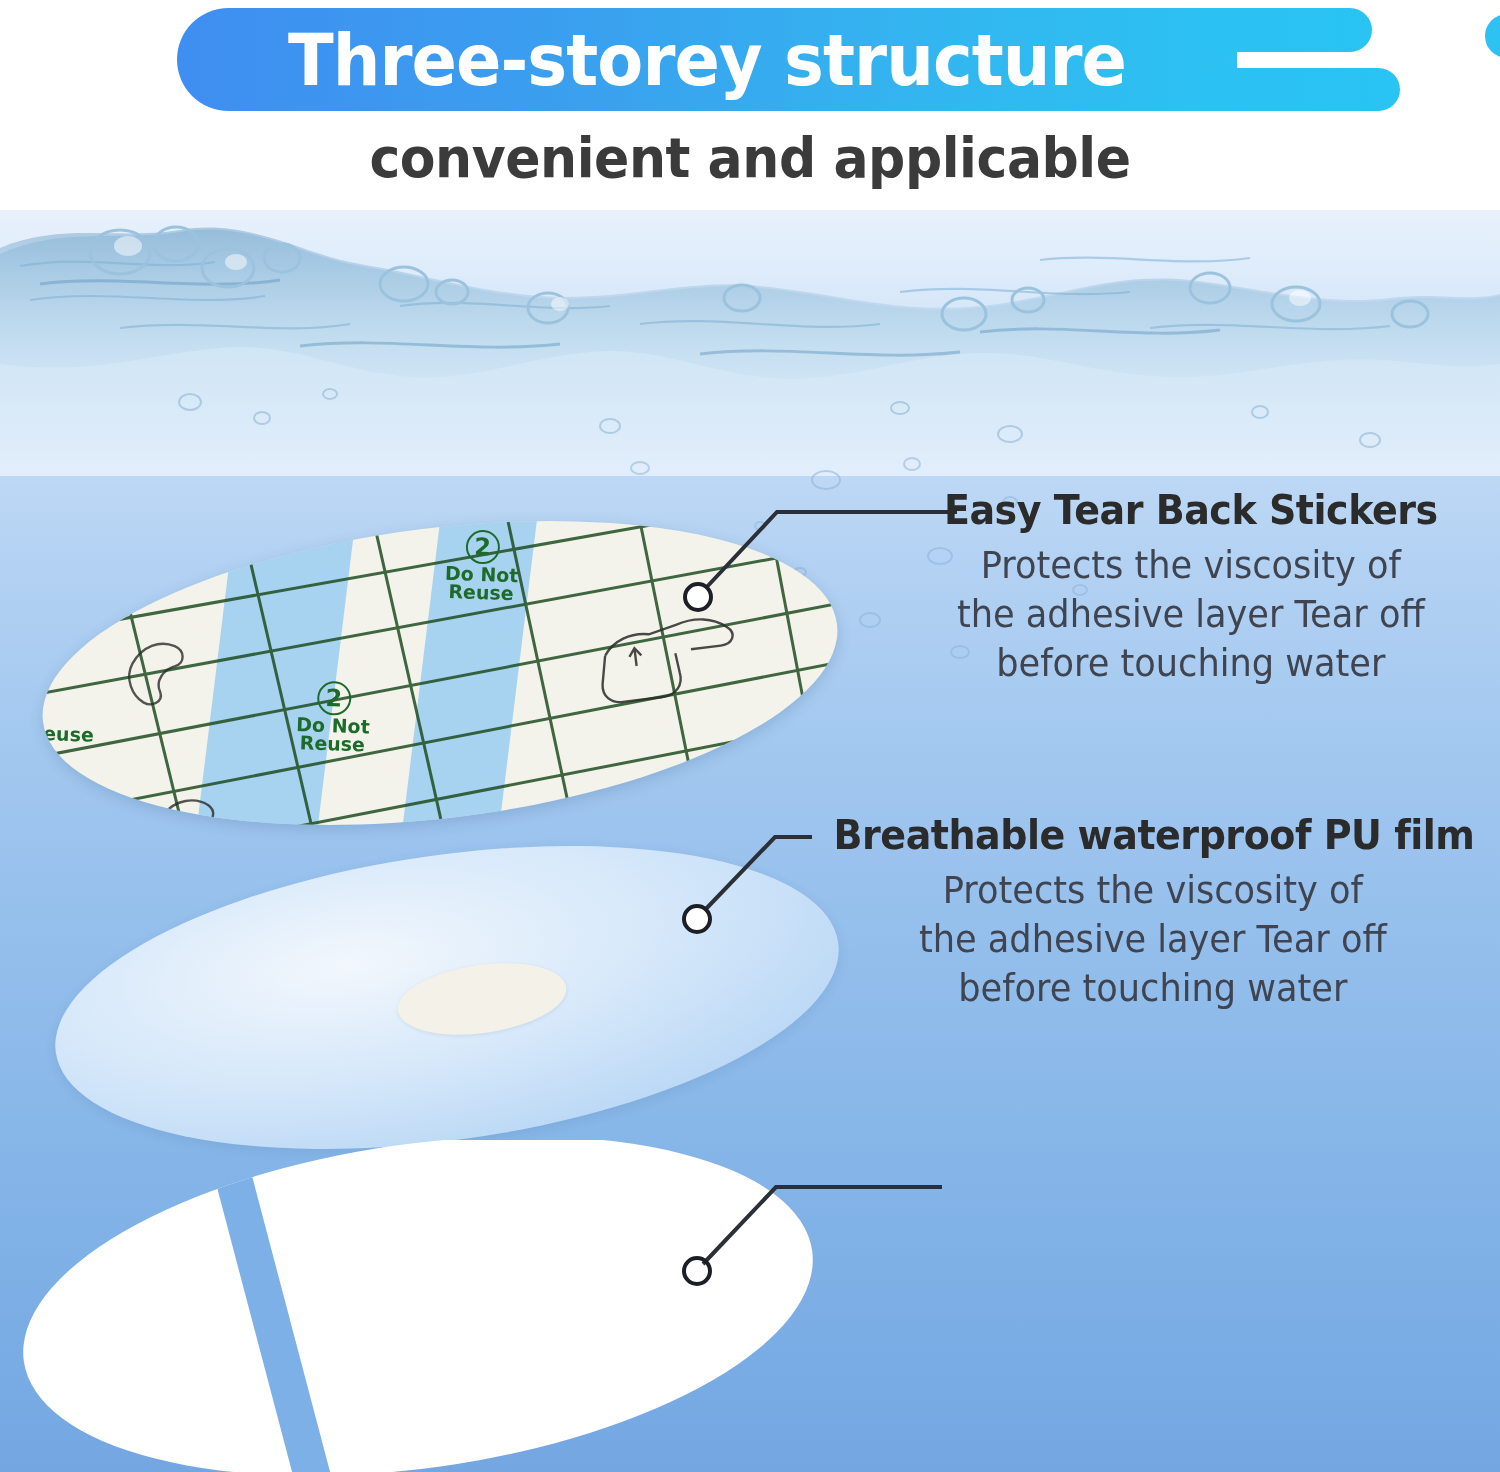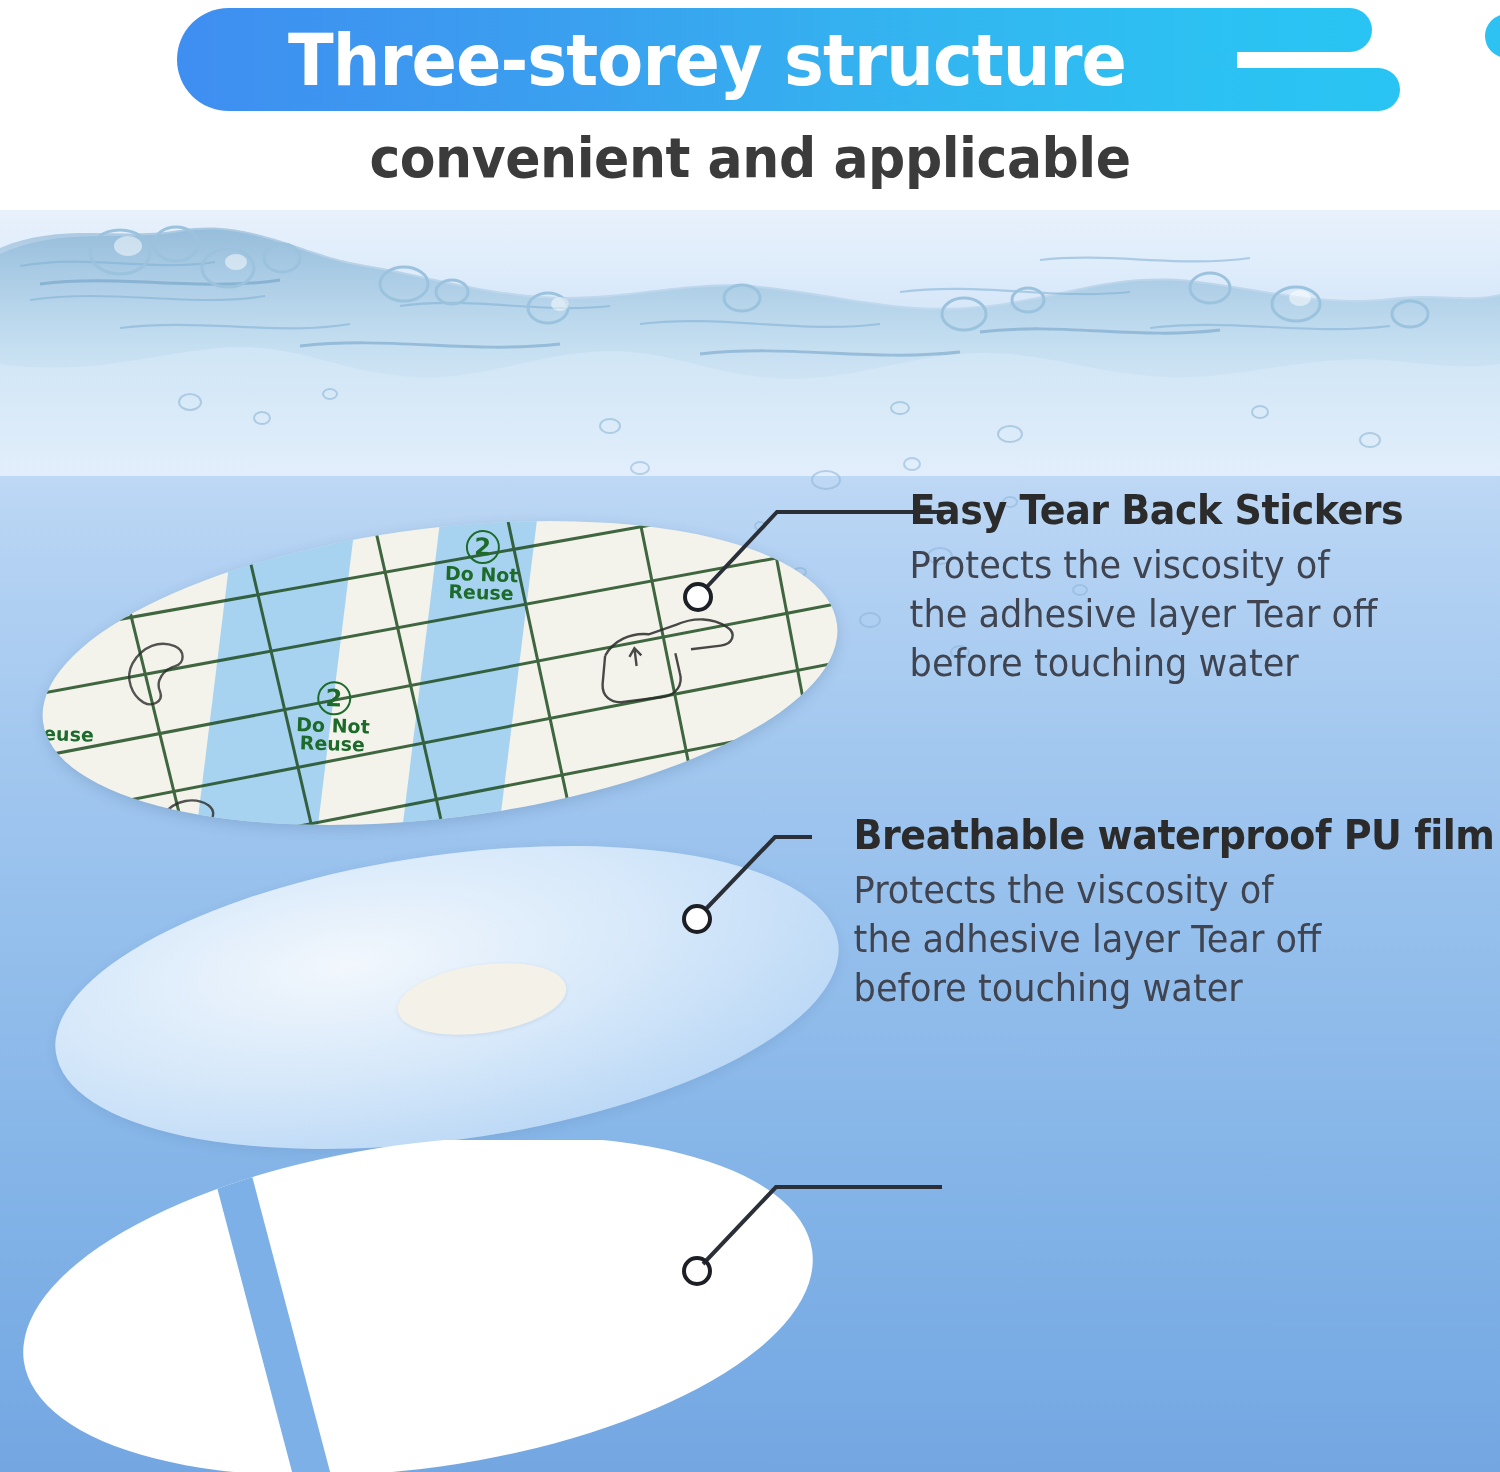--- a/index.html
+++ b/index.html
@@ -116,21 +116,21 @@
     border-radius:50%;
     background:#f4f1e8;
     transform:rotate(-8deg);
     box-shadow:0 1px 4px rgba(60,90,130,0.12);
   }
 
   
   #layer-release { left:18px; top:1140px; width:800px; height:332px; }
 
   
-  .callout { position:absolute; text-align:left; }
+  .callout { position:absolute; text-align:center; }
   .callout .c-title {
     color:#2b2b2b; font-weight:bold; font-size:40px;
     font-family:"DejaVu Sans", sans-serif;
     letter-spacing:-0.5px; white-space:nowrap;
     transform:scaleX(0.95); transform-origin:right center;
   }
   .callout .c-desc {
     color:#3f4450; font-size:37px; line-height:1.33;
     font-family:"DejaVu Sans", sans-serif;
     margin-top:8px; transform:scaleX(0.95); transform-origin:right center;
@@ -321,21 +321,21 @@
 
   <div class="callout" id="callout-1" style="left:880px; top:487px; width:592px;">
     <div class="c-title">Easy Tear Back Stickers</div>
     <div class="c-desc">
       <div>Protects the viscosity of</div>
       <div>the adhesive layer Tear off</div>
       <div>before touching water</div>
     </div>
   </div>
 
-  <div class="callout" id="callout-2" style="left:820px; top:812px; width:672px;">
+  <div class="callout" id="callout-2" style="left:800px; top:812px; width:672px;">
     <div class="c-title">Breathable waterproof PU film</div>
     <div class="c-desc">
       <div>Protects the viscosity of</div>
       <div>the adhesive layer Tear off</div>
       <div>before touching water</div>
     </div>
   </div>
 
 
   <div id="header-area">

